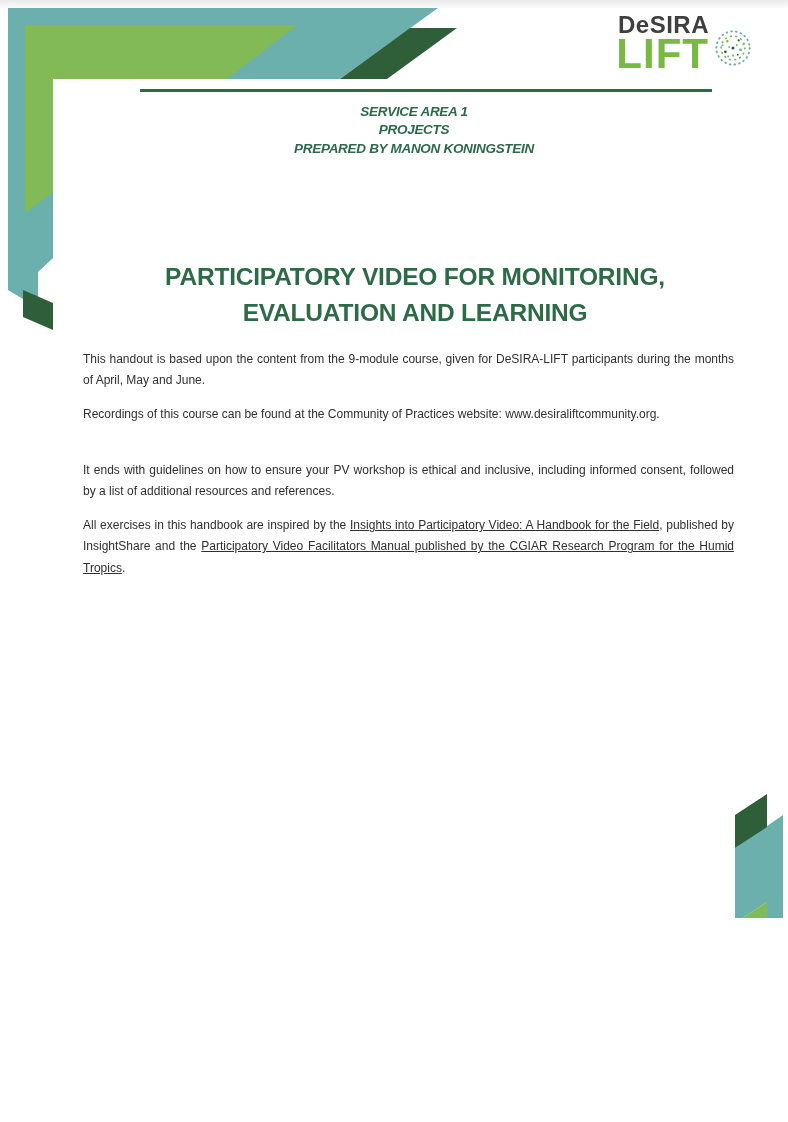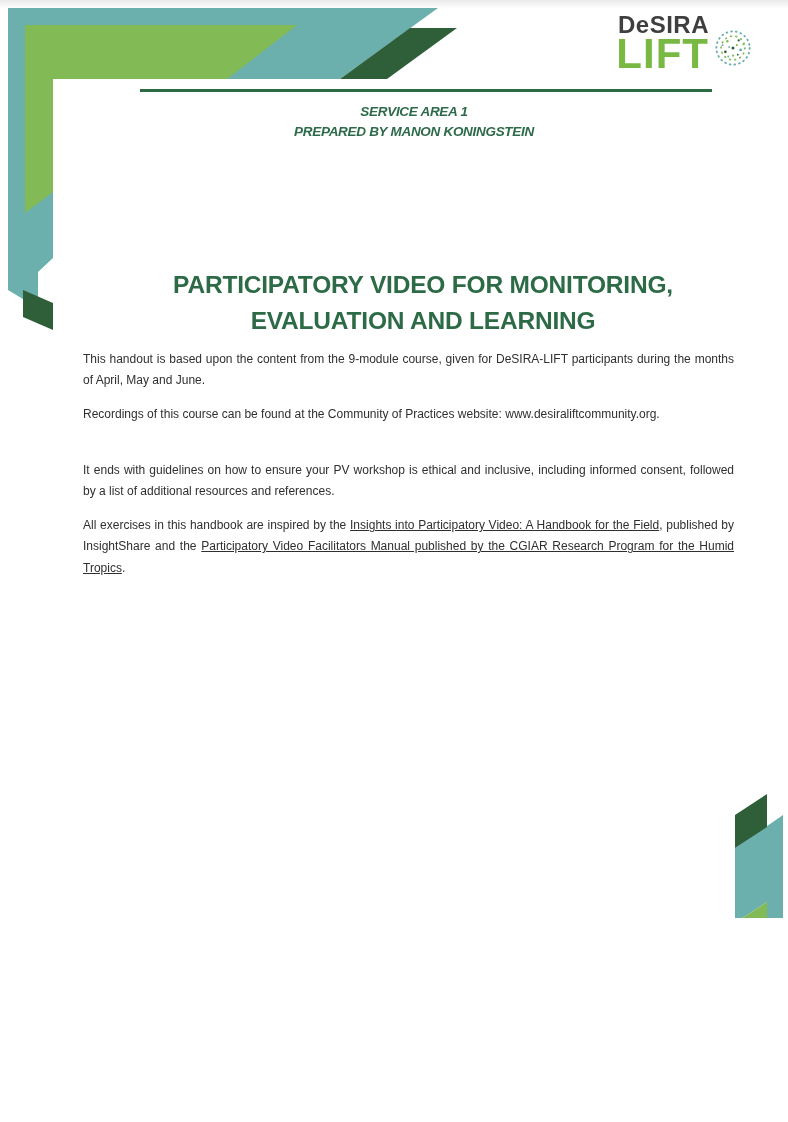--- a/index.html
+++ b/index.html
@@ -37,21 +37,21 @@
   .top-rule{position:absolute;left:140px;top:89px;width:572px;height:3px;background:#2e6b44;}
 
   .header-block{
     position:absolute;left:84px;top:103px;width:660px;text-align:center;
     color:#2d6a4a;font-weight:bold;font-size:13.5px;line-height:17.5px;
   }
   .header-block .nowrap{white-space:nowrap;letter-spacing:-0.3px;font-style:italic;}
   .prepared{margin-top:2px;}
 
   .doc-title{
-    position:absolute;left:65px;top:259px;width:700px;margin:8px;text-align:center;
+    position:absolute;left:65px;top:259px;width:700px;margin:0;text-align:center;
     color:#2d6b47;font-size:24.5px;line-height:36px;font-weight:bold;letter-spacing:-0.2px;
   }
   .doc-title span{display:block;white-space:nowrap;}
 
   .body-text{
     position:absolute;left:83px;top:349px;width:651px;
     font-size:12px;line-height:21.2px;color:#2f2f2f;text-align:justify;
   }
   .body-text p{margin:0 0 13px 0;}
   .u{text-decoration:underline;color:inherit;cursor:pointer;}
@@ -97,20 +97,21 @@
       <circle cx="16" cy="19" r="1.0" fill="#6bb0ad"></circle>
       <circle cx="31" cy="16" r="1.1" fill="#82ba55"></circle>
       <circle cx="9" cy="17" r="1.0" fill="#6bb0ad"></circle>
     </svg>
   </div>
 
   <div class="top-rule"></div>
 
   <div class="header-block">
     <div class="nowrap">SERVICE AREA 1</div>
+    <div class="nowrap">PROJECTS</div>
     <div class="prepared nowrap">PREPARED BY MANON KONINGSTEIN</div>
   </div>
 
   <h1 class="doc-title">
     <span>PARTICIPATORY VIDEO FOR MONITORING,</span>
     <span>EVALUATION AND LEARNING</span>
   </h1>
 
   <div class="body-text">
     <p>This handout is based upon the content from the 9-module course, given for DeSIRA-LIFT participants during the months of April, May and June.</p>

